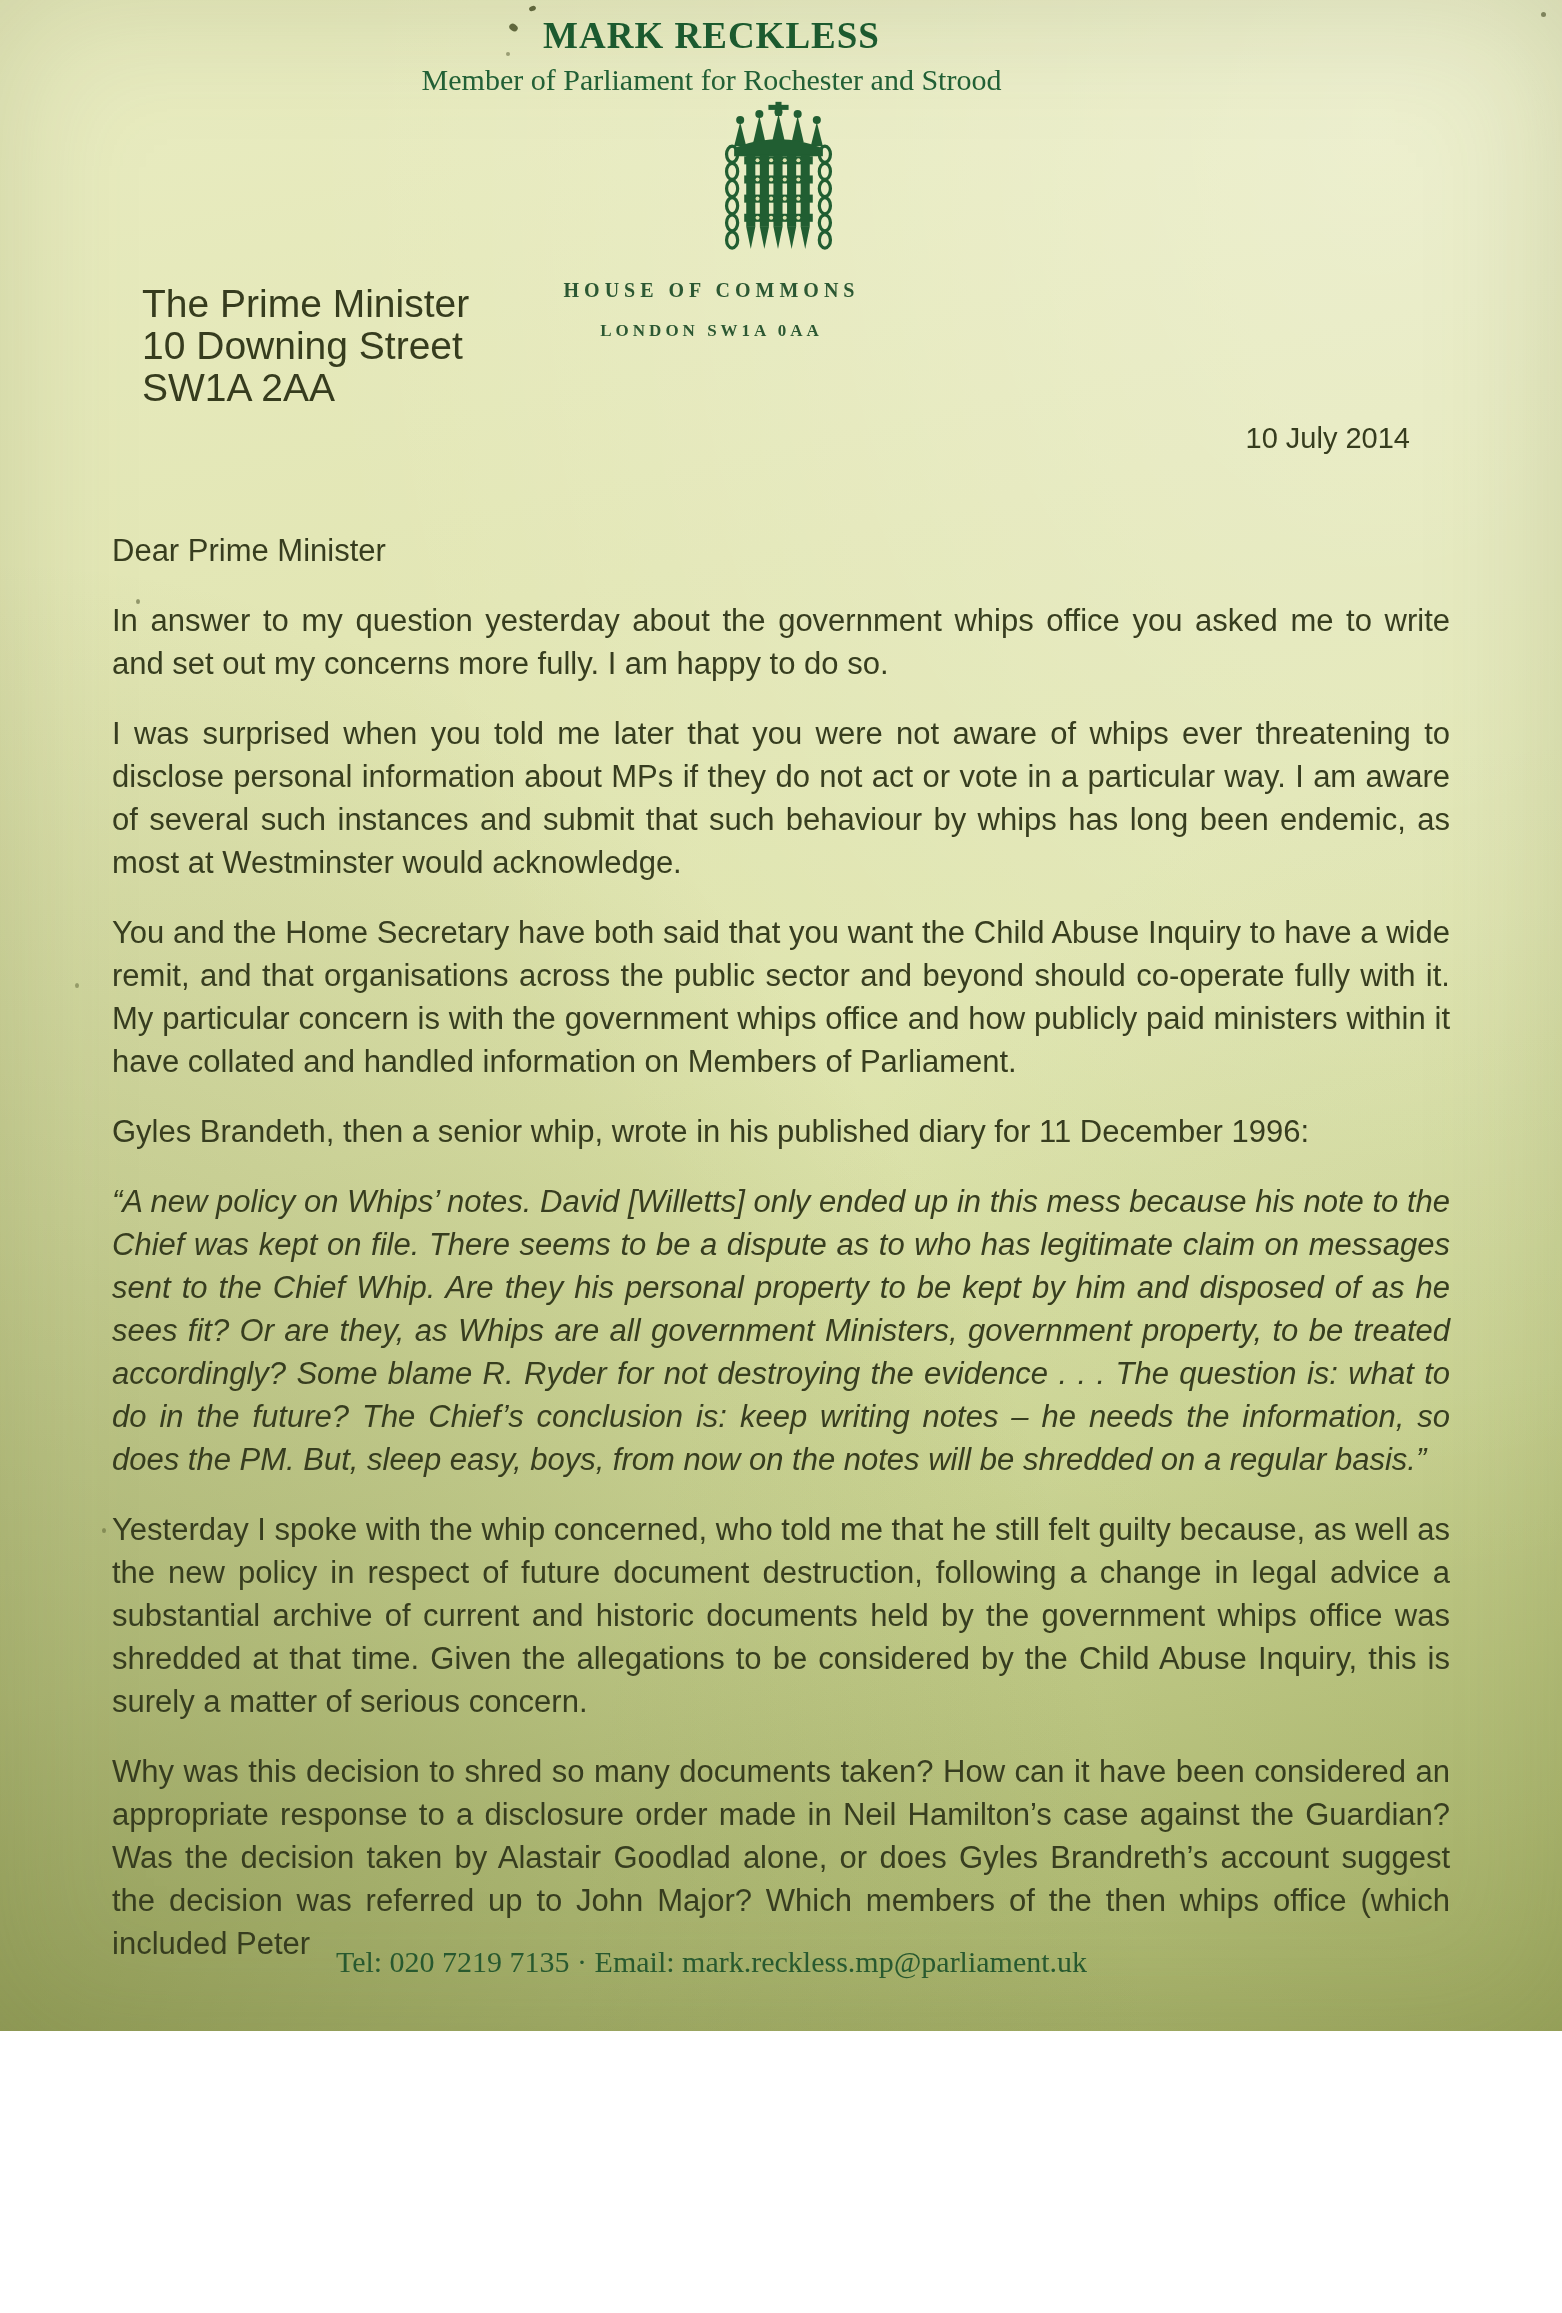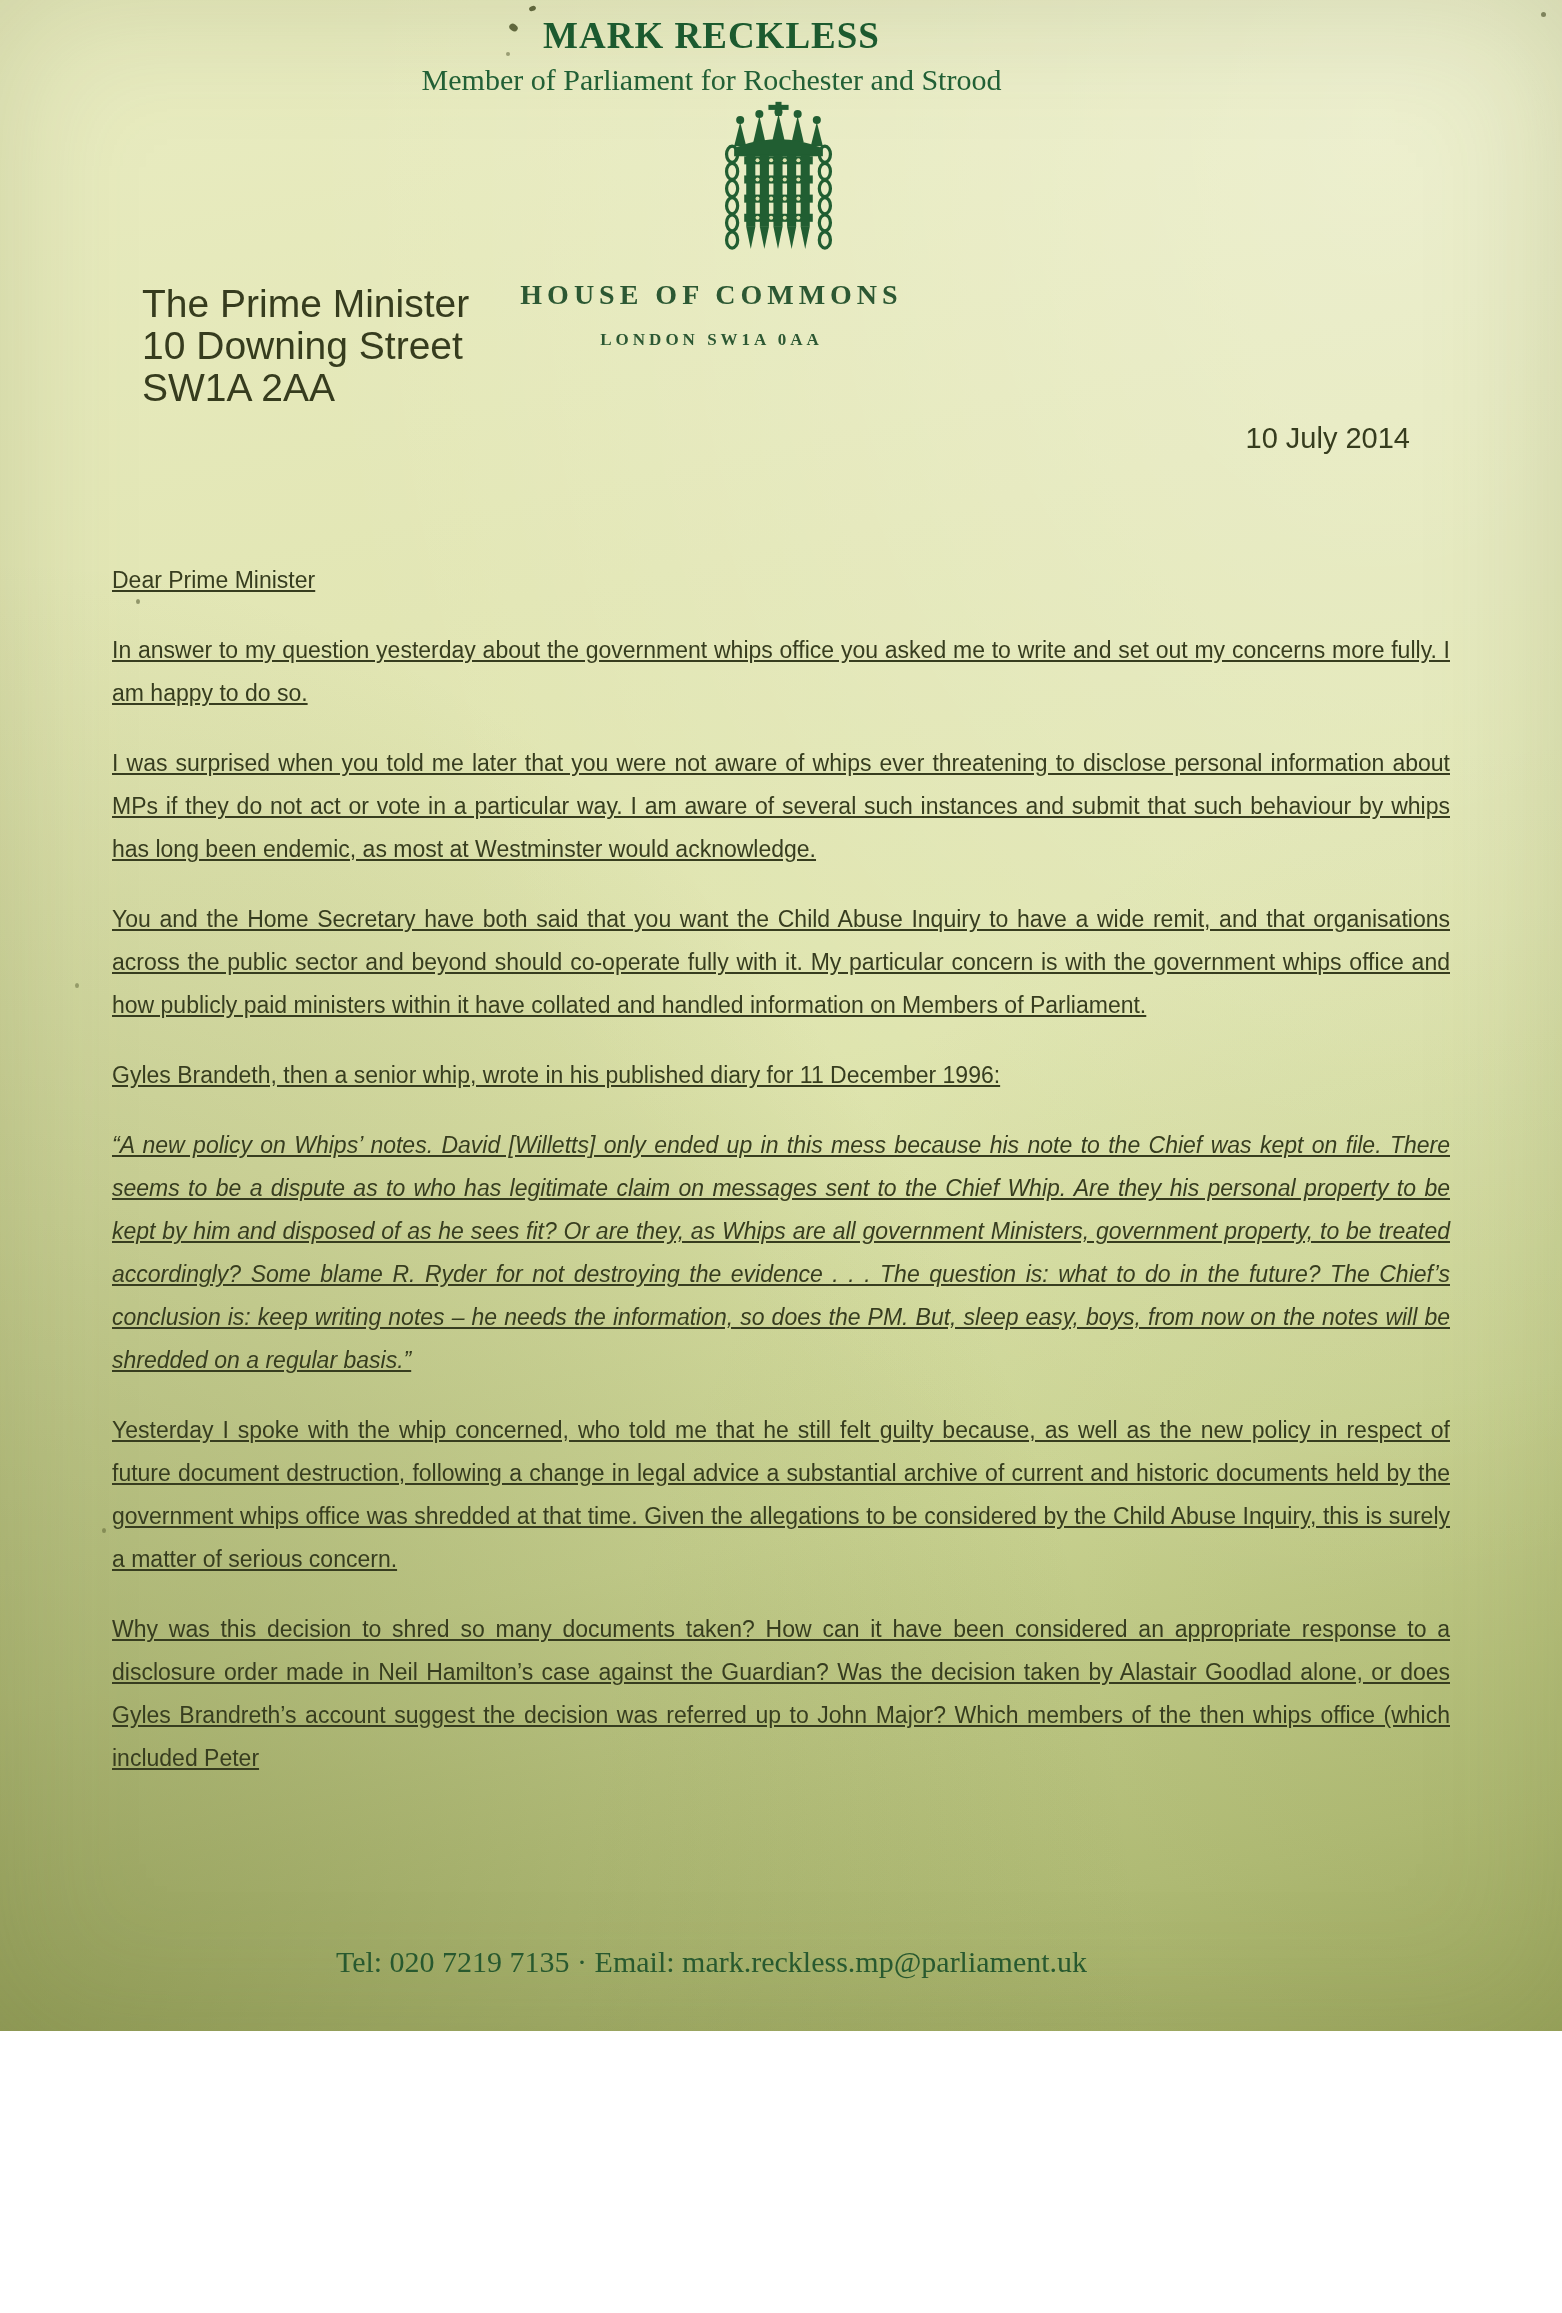--- a/index.html
+++ b/index.html
@@ -22,33 +22,33 @@
     font-size:37px;letter-spacing:1px;color:#1c5a2f;margin:0;
   }
   .mp-role{
     font-family:"Liberation Serif", serif;
     font-size:30px;color:#226036;margin:6px 0 0 0;
   }
   .logo-wrap{position:absolute;left:718px;top:101px;width:121px;height:163px;}
   .hoc-block{position:absolute;top:279px;left:0;width:1423px;text-align:center;}
   .hoc-title{
     font-family:"Liberation Serif", serif;font-weight:bold;
-    font-size:28px;letter-spacing:5px;color:#2c5833;margin:0;
+    font-size:20px;letter-spacing:5px;color:#2c5833;margin:0;
   }
   .hoc-addr{
     font-family:"Liberation Serif", serif;font-weight:bold;
     font-size:17px;letter-spacing:4px;color:#2c5833;margin:19px 0 0 0;
   }
   
   .recipient{position:absolute;top:283px;left:112px;color:#363c1e;font-size:39px;line-height:42px;margin-left:30px;}
   .date-line{position:absolute;top:422px;right:152px;color:#363c1e;font-size:29px;}
   
   .letter-body{
-    position:absolute;top:559px;left:112px;width:1338px;
-    color:#373d1f;font-size:23px;line-height:43px;text-decoration:underline;
+    position:absolute;top:529px;left:112px;width:1338px;
+    color:#373d1f;font-size:31px;line-height:43px;
   }
   .letter-body p{margin:0 0 27px 0;text-align:justify;}
   .letter-body p.salutation{text-align:left;}
   .letter-body p.quote{font-style:italic;}
   .letter-body p:last-child{margin-bottom:0;}
   
   .page-footer{
     position:absolute;bottom:52px;left:0;width:1423px;text-align:center;
     font-family:"Liberation Serif", serif;
     font-size:30px;color:#28592f;

